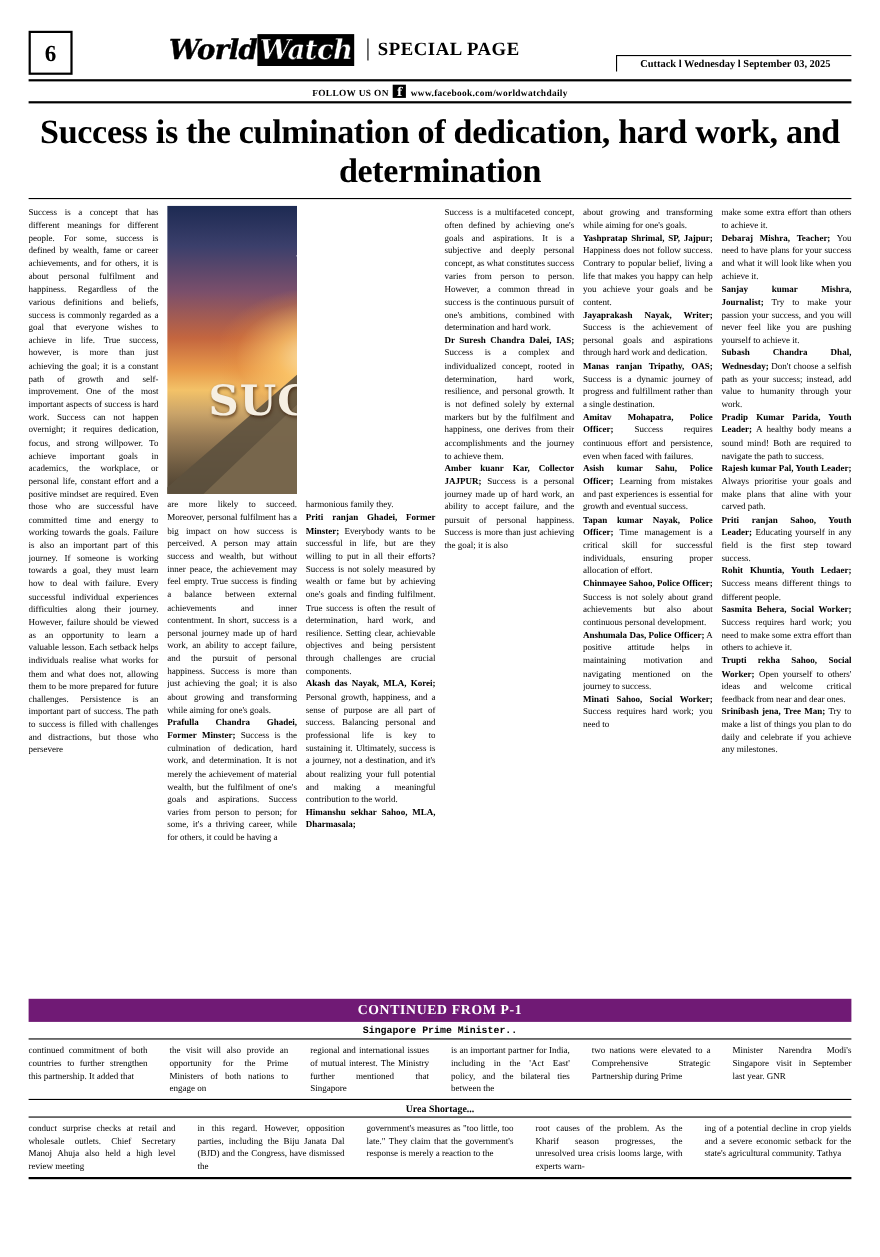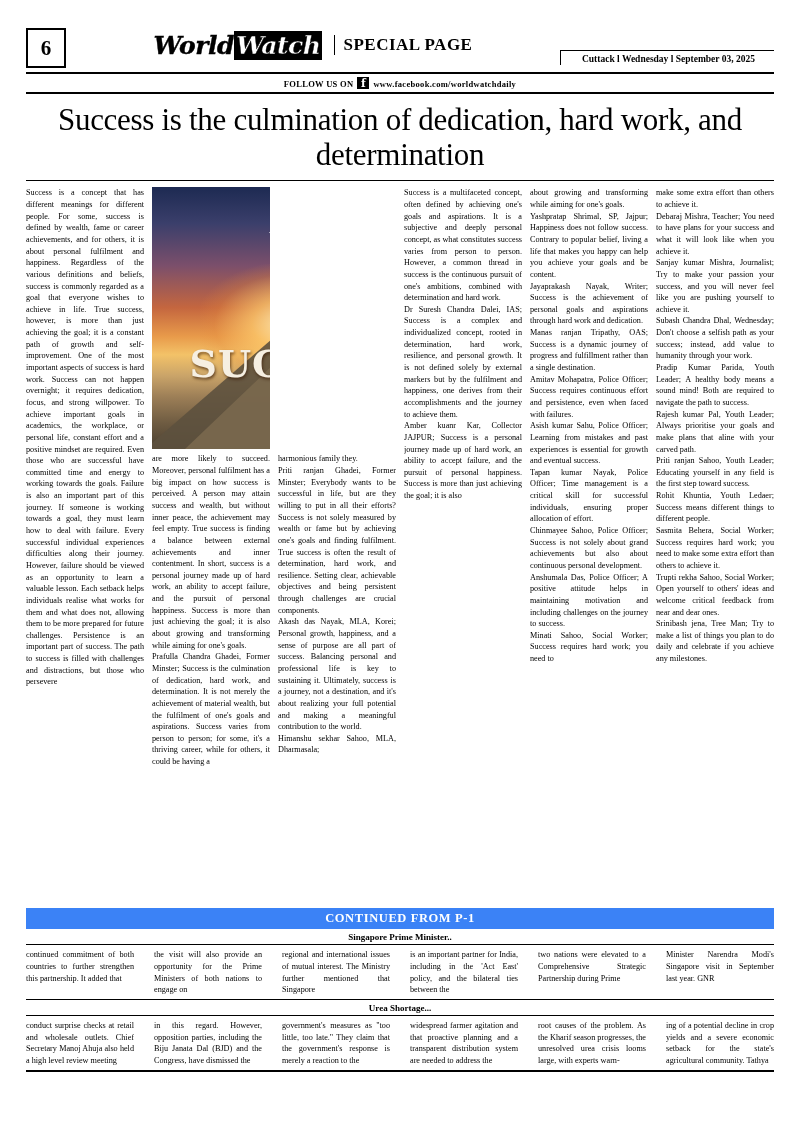--- a/index.html
+++ b/index.html
@@ -113,21 +113,21 @@
     font-family: "DejaVu Serif", serif;
     font-weight: bold;
     font-size: 11px;
     line-height: 11px;
   }
 
   
   .headline {
     text-align: center;
     font-family: "Liberation Serif", serif;
-    font-weight: normal;
+    font-weight: bold;
     font-size: 31px;
     line-height: 1.12;
     padding: 9px 10px 8px 10px;
     border-bottom: 1px solid #000;
     letter-spacing: -0.3px;
   }
 
   
   .body-area {
     display: flex;
@@ -140,21 +140,21 @@
     width: 138px;
     font-size: 8.2px;
     line-height: 1.42;
     text-align: justify;
     hyphens: auto;
     -webkit-hyphens: auto;
     overflow: hidden;
   }
   .col p { margin: 0 0 0 0; }
   .col .para { text-indent: 0; }
-  .bold { font-weight: normal; }
+  .bold { font-weight: bold; }
 
   
   .hero {
     width: 286px;
     height: 262px;
     margin-bottom: 4px;
     position: relative;
     overflow: hidden;
     background: linear-gradient(180deg,
       #1d2a52 0%, #3b3f6b 14%, #7b4f6b 30%,
@@ -206,35 +206,36 @@
     font-family: "DejaVu Serif", serif;
     font-weight: bold;
     font-size: 38px;
     letter-spacing: 1px;
     color: #f6efe2;
     text-shadow: 1px 2px 3px rgba(60,30,10,0.7);
   }
 
   
   .cont-banner {
-    background: #3b82f6;
+    background: #701a75;
     color: #fff;
     text-align: center;
     font-weight: bold;
     font-size: 12.5px;
     letter-spacing: 0.6px;
     padding: 3px 0;
     margin-top: 4px;
   }
   .sub-head {
     text-align: center;
     font-weight: bold;
     font-size: 9px;
     padding: 3px 0 2px 0;
     border-bottom: 1px solid #000;
+    font-family: Liberation Mono, monospace;
   }
   .bottom-cols {
     display: flex;
     gap: 20px;
     padding-top: 4px;
   }
   .bcol {
     width: 138px;
     font-size: 8.2px;
     line-height: 1.42;
@@ -317,21 +318,21 @@
 
     <div class="col">
       <p class="para">about growing and transforming while aiming for one's goals.</p>
       <p class="para"><span class="bold">Yashpratap Shrimal, SP, Jajpur;</span><span> Happiness does not follow success. Contrary to popular belief, living a life that makes you happy can help you achieve your goals and be content.</span></p>
       <p class="para"><span class="bold">Jayaprakash Nayak, Writer;</span><span> Success is the achievement of personal goals and aspirations through hard work and dedication.</span></p>
       <p class="para"><span class="bold">Manas ranjan Tripathy, OAS;</span><span> Success is a dynamic journey of progress and fulfillment rather than a single destination.</span></p>
       <p class="para"><span class="bold">Amitav Mohapatra, Police Officer;</span><span> Success requires continuous effort and persistence, even when faced with failures.</span></p>
       <p class="para"><span class="bold">Asish kumar Sahu, Police Officer;</span><span> Learning from mistakes and past experiences is essential for growth and eventual success.</span></p>
       <p class="para"><span class="bold">Tapan kumar Nayak, Police Officer;</span><span> Time management is a critical skill for successful individuals, ensuring proper allocation of effort.</span></p>
       <p class="para"><span class="bold">Chinmayee Sahoo, Police Officer;</span><span> Success is not solely about grand achievements but also about continuous personal development.</span></p>
-      <p class="para"><span class="bold">Anshumala Das, Police Officer;</span><span> A positive attitude helps in maintaining motivation and including challenges on the journey to success.</span></p>
+      <p class="para"><span class="bold">Anshumala Das, Police Officer;</span><span> A positive attitude helps in maintaining motivation and navigating mentioned on the journey to success.</span></p>
       <p class="para"><span class="bold">Minati Sahoo, Social Worker;</span><span> Success requires hard work; you need to</span></p>
     </div>
 
     <div class="col">
       <p class="para">make some extra effort than others to achieve it.</p>
       <p class="para"><span class="bold">Debaraj Mishra, Teacher;</span><span> You need to have plans for your success and what it will look like when you achieve it.</span></p>
       <p class="para"><span class="bold">Sanjay kumar Mishra, Journalist;</span><span> Try to make your passion your success, and you will never feel like you are pushing yourself to achieve it.</span></p>
       <p class="para"><span class="bold">Subash Chandra Dhal, Wednesday;</span><span> Don't choose a selfish path as your success; instead, add value to humanity through your work.</span></p>
       <p class="para"><span class="bold">Pradip Kumar Parida, Youth Leader;</span><span> A healthy body means a sound mind! Both are required to navigate the path to success.</span></p>
       <p class="para"><span class="bold">Rajesh kumar Pal, Youth Leader;</span><span> Always prioritise your goals and make plans that aline with your carved path.</span></p>
@@ -355,20 +356,19 @@
     <div class="bcol">two nations were elevated to a Comprehensive Strategic Partnership during Prime</div>
     <div class="bcol">Minister Narendra Modi's Singapore visit in September last year. GNR</div>
   </div>
 
   <div class="urea-head">Urea Shortage...</div>
 
   <div class="bottom-cols">
     <div class="bcol">conduct surprise checks at retail and wholesale outlets. Chief Secretary Manoj Ahuja also held a high level review meeting</div>
     <div class="bcol">in this regard. However, opposition parties, including the Biju Janata Dal (BJD) and the Congress, have dismissed the</div>
     <div class="bcol">government's measures as "too little, too late." They claim that the government's response is merely a reaction to the</div>
-    <div class="bcol">widespread farmer agitation and that proactive planning and a transparent distribution system are needed to address the</div>
     <div class="bcol">root causes of the problem. As the Kharif season progresses, the unresolved urea crisis looms large, with experts warn-</div>
     <div class="bcol">ing of a potential decline in crop yields and a severe economic setback for the state's agricultural community. Tathya</div>
   </div>
 
   <div class="bottom-rule"></div>
 
 </div>
 
 </body></html>

